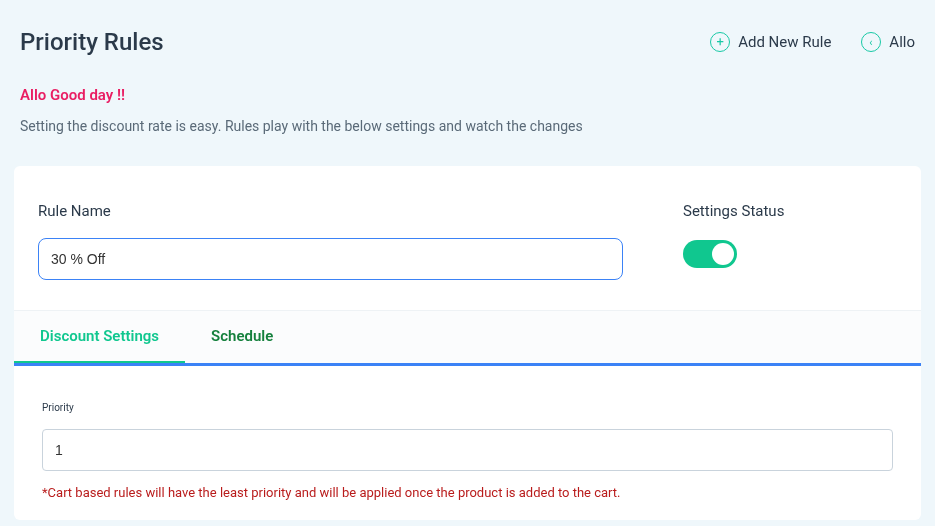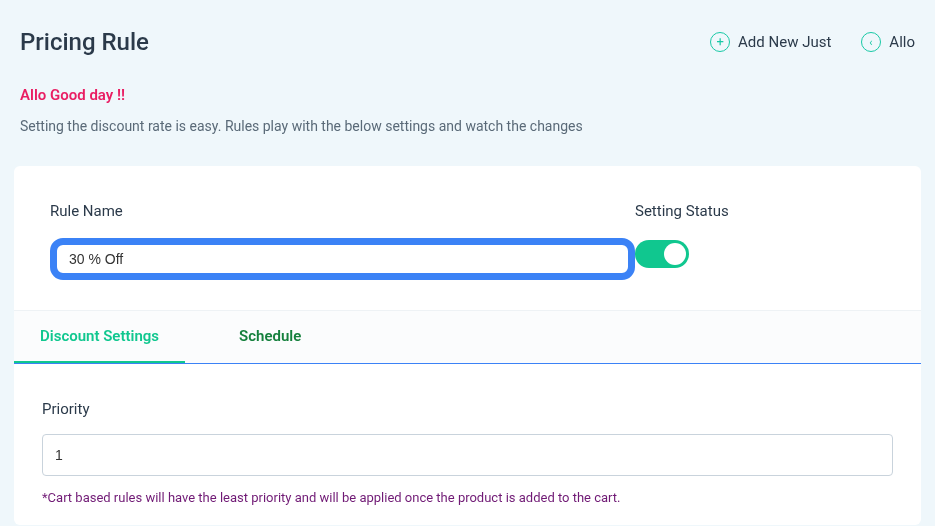--- a/index.html
+++ b/index.html
@@ -67,38 +67,38 @@
     font-size: 14px;
     padding: 14px 20px 0 20px;
   }
   .card {
     background: #fff;
     border-radius: 6px;
     margin: 32px 14px 0 14px;
   }
   .card-top {
     display: flex;
-    padding: 36px 28px 30px 12px;
-    margin-left: 24px;
+    padding: 36px 28px 30px 24px;
+    gap: 60px;
   }
   .field-group {
     display: flex;
     flex-direction: column;
   }
   .rule-name-group { flex: 0 0 585px; }
   .status-group { flex: 1; }
   .label {
     font-size: 15px;
     color: #2b3a4a;
     margin-bottom: 18px;
   }
   .text-input {
     height: 42px;
-    border: 7px solid #3b82f6;
-    border-radius: 13px;
+    border: 1px solid #3b82f6;
+    border-radius: 8px;
     padding: 0 12px;
     font-size: 14px;
     color: #333;
     outline: none;
   }
   .toggle {
     width: 54px;
     height: 28px;
     background: #10c78f;
     border-radius: 999px;
@@ -111,92 +111,91 @@
     height: 22px;
     background: #fff;
     border-radius: 50%;
     position: absolute;
     top: 3px;
     right: 3px;
   }
   .tabs {
     display: flex;
     border-top: 1px solid #eef2f5;
-    border-bottom: 1px solid #3b82f6;
+    border-bottom: 3px solid #3b82f6;
     background:#fbfcfd;
-    gap:28px;
   }
   .tab {
     padding: 16px 26px;
     font-size: 15px;
     font-weight: 600;
     color: #15803d;
     cursor: pointer;
     border-bottom: 2px solid transparent;
   }
   .tab.active {
     color: #10c78f;
     border-bottom-color: #10c78f;
   }
   .tab-body {
     padding: 36px 28px 20px 28px;
   }
   .priority-label {
-    font-size: 15px;
+    font-size: 10px;
     color: #2b3a4a;
     margin-bottom: 16px;
   }
   .priority-input {
     width: 100%;
     height: 42px;
     border: 1px solid #c9d3dc;
     border-radius: 4px;
     padding: 0 12px;
     font-size: 14px;
     color: #333;
     outline: none;
   }
   .hint {
     font-size: 13px;
-    color: #701a75;
+    color: #b91c1c;
     margin-top: 14px;
   }
 </style>
 </head>
 <body>
 
 <div class="header">
-  <h1 class="page-title">Pricing Rule</h1>
+  <h1 class="page-title">Priority Rules</h1>
   <div class="header-actions">
     <div class="action">
       <span class="icon-circle">
           <span class="plus-glyph">+</span>
         </span>
-      <span>Add New Just</span>
+      <span>Add New Rule</span>
     </div>
     <div class="action">
       <span class="icon-circle">
           <span class="chev-glyph">‹</span>
         </span>
       <span>Allo</span>
     </div>
   </div>
 </div>
 
 <div class="greeting">Allo Good day !!</div>
 <div class="subtext">Setting the discount rate is easy. Rules play with the below settings and watch the changes</div>
 
 <div class="card">
   <div class="card-top">
     <div class="field-group rule-name-group">
       <div class="label">Rule Name</div>
       <input class="text-input" type="text" value="30 % Off" style="">
     </div>
     <div class="field-group status-group">
-      <div class="label">Setting Status</div>
+      <div class="label">Settings Status</div>
       <div class="toggle">
         <div class="toggle-knob"></div>
       </div>
     </div>
   </div>
 
   <div class="tabs">
     <div class="tab active">Discount Settings</div>
     <div class="tab">Schedule</div>
   </div>

